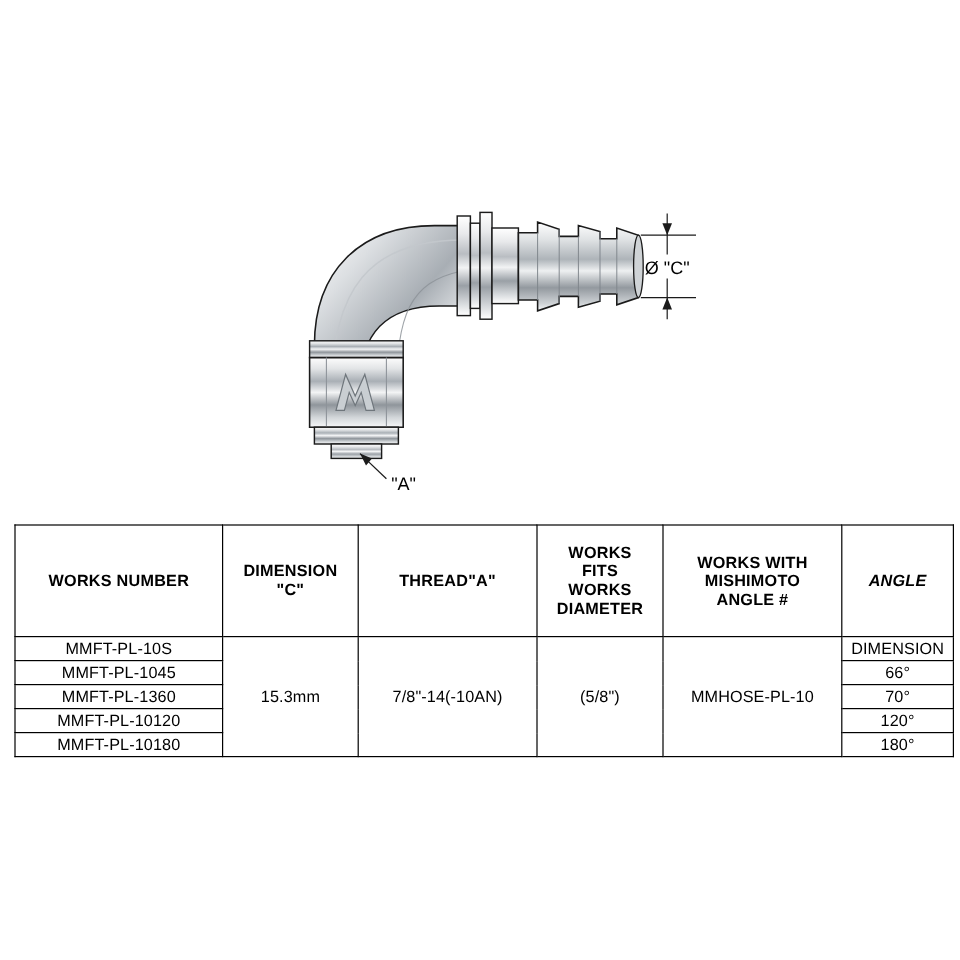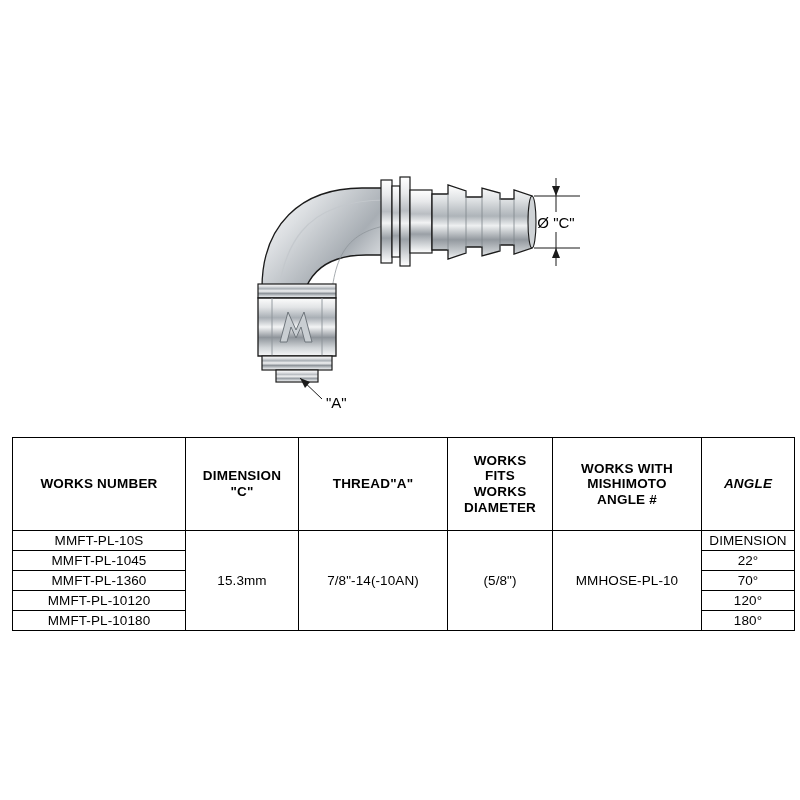--- a/index.html
+++ b/index.html
@@ -216,21 +216,21 @@
         <tr>
           <td class="part-cell">MMFT-PL-10S</td>
           <td class="merged" rowspan="5">15.3mm</td>
           <td class="merged" rowspan="5">7/8"-14(-10AN)</td>
           <td class="merged" rowspan="5">(5/8")</td>
           <td class="merged" rowspan="5">MMHOSE-PL-10</td>
           <td class="angle-cell">DIMENSION</td>
         </tr>
         <tr>
           <td class="part-cell">MMFT-PL-1045</td>
-          <td class="angle-cell">22°</td>
+          <td class="angle-cell">66°</td>
         </tr>
         <tr>
           <td class="part-cell">MMFT-PL-1360</td>
           <td class="angle-cell">70°</td>
         </tr>
         <tr>
           <td class="part-cell">MMFT-PL-10120</td>
           <td class="angle-cell">120°</td>
         </tr>
         <tr>

